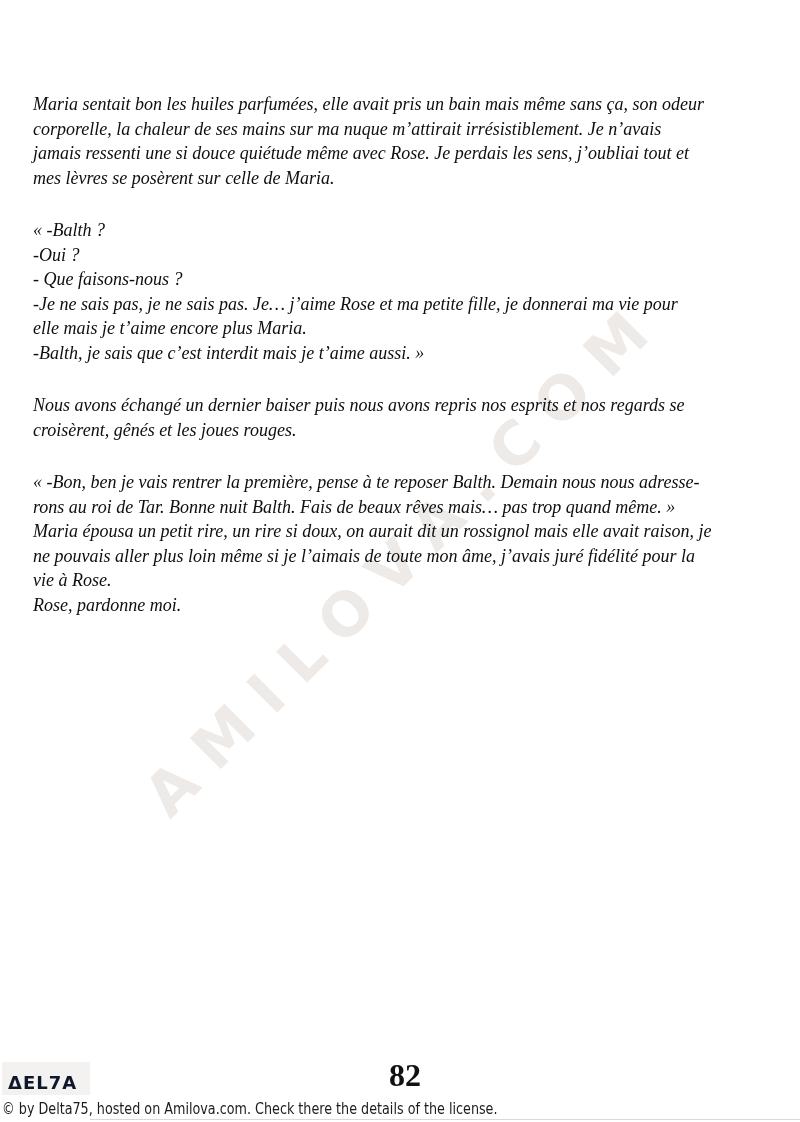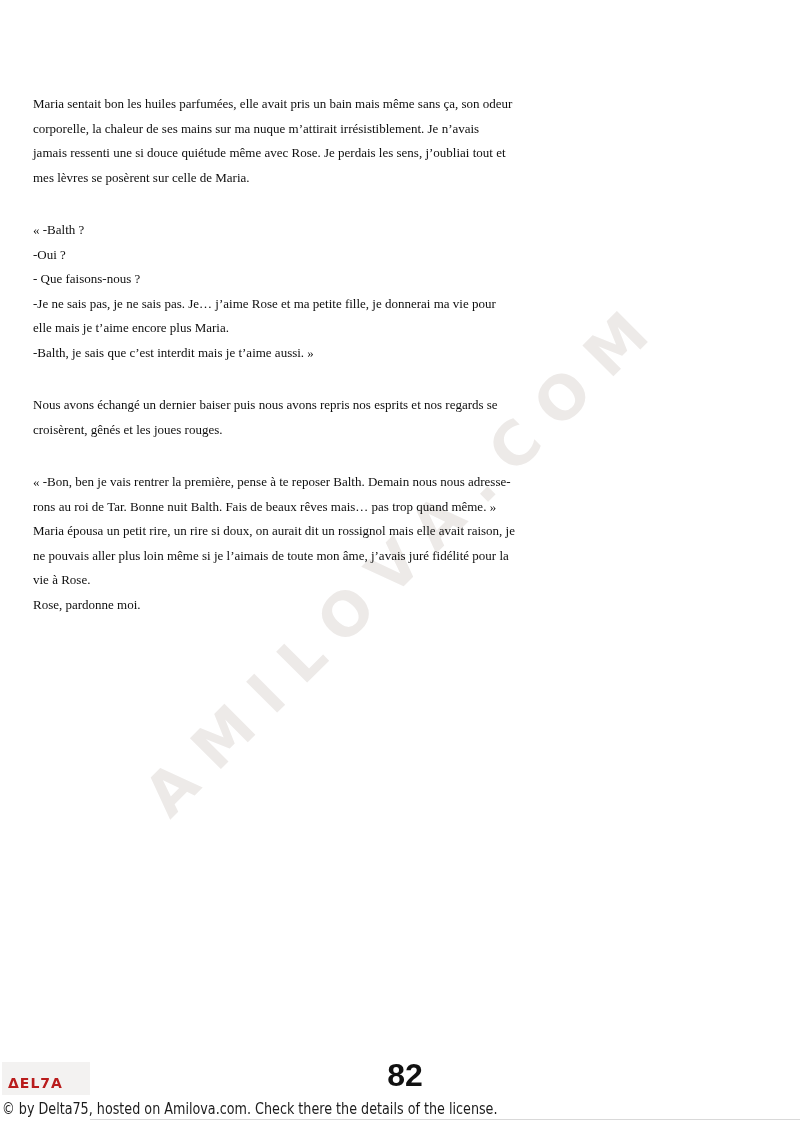--- a/index.html
+++ b/index.html
@@ -35,22 +35,23 @@
     user-select: none;
   }
   
   .content {
     position: absolute;
     left: 33px;
     top: 92px;
     width: 752px;
     z-index: 1;
     color: #0e0e0e;
-    font-size: 13px;
+    font-size: 18px;
     line-height: 24.5px;
+    font-style: italic;
   }
   .para {
     margin: 0;
     white-space: pre;
   }
   .para + .para {
     margin-top: 28px;
   }
   
   .logo-box {
@@ -60,35 +61,35 @@
     width: 88px;
     height: 33px;
     background: #f3f2f1;
     z-index: 1;
     display: flex;
     align-items: center;
   }
   .logo-text {
     font-family: "DejaVu Sans", sans-serif;
     font-weight: bold;
-    font-size: 14px;
+    font-size: 18px;
     letter-spacing: 1px;
-    color: #b91c1c;
+    color: #0f172a;
     padding-left: 6px;
     padding-top: 8px;
   }
   
   .page-number {
     position: absolute;
     left: 0;
     right: 0;
     top: 1057px;
     text-align: center;
     padding-left: 10px;
-    font-family: Liberation Sans, sans-serif;
+    font-family: Liberation Serif, serif;
     font-weight: bold;
     font-size: 32px;
     color: #111111;
     z-index: 1;
   }
   
   .license {
     position: absolute;
     left: 2px;
     top: 1100px;

